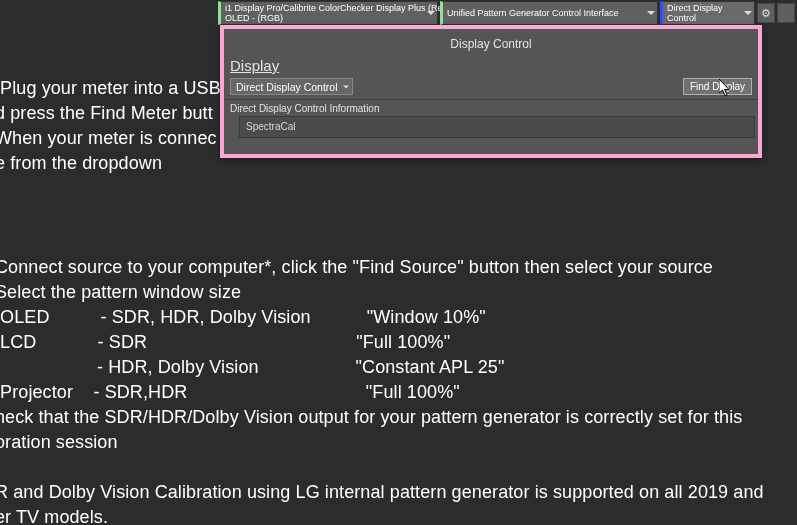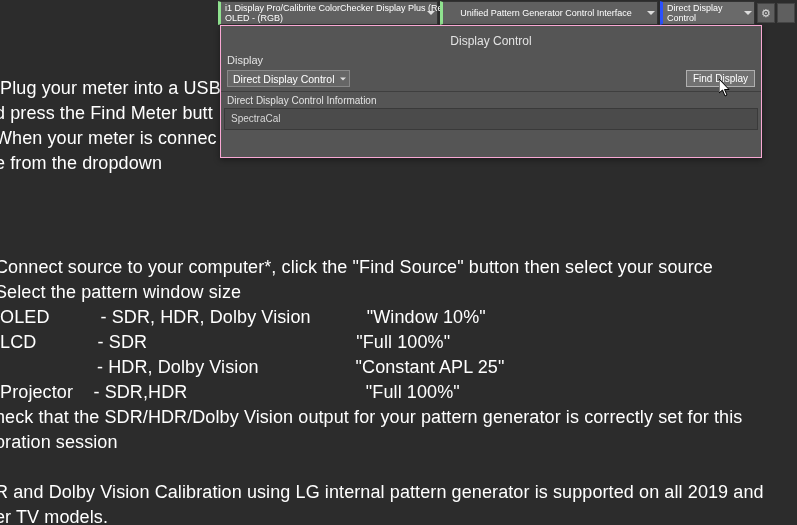--- a/index.html
+++ b/index.html
@@ -38,53 +38,54 @@
     position: absolute;
     right: 2px;
     top: 50%;
     transform: translateY(-50%);
     width: 0; height: 0;
     border-left: 4px solid transparent;
     border-right: 4px solid transparent;
     border-top: 4px solid #ddd;
   }
   .tab1 { width: 220px; border-left-color: #8fe28f; }
-  .tab2 { width: 218px; border-left-color: #8fe28f; justify-content: center; }
+  .tab2 { width: 218px; border-left-color: #8fe28f; }
   .tab3 { width: 95px; border-left-color: #2a50ff; background: #6a6a6a; }
   .gear-btn, .more-btn {
     width: 18px; height: 20px;
     background: #5f5f5f;
     border: 1px solid #444;
     display: flex;
     align-items: center;
     justify-content: center;
     cursor: pointer;
     font-size: 11px;
     color: #ddd;
   }
   .panel {
     position: absolute;
     top: 25px;
     left: 220px;
     width: 542px;
     height: 133px;
     background: #555555;
-    border: 1px solid #f9a8d4;
+    border: 4px solid #f9a8d4;
     box-shadow: 0 2px 6px rgba(0,0,0,.4);
     font-size: 12px;
     color: #e3e3e3;
   }
   .panel-title {
     text-align: center;
     padding-top: 8px;
     font-size: 12px;
   }
   .panel-section-label {
     padding: 6px 6px 2px 6px;
-    font-size: 11px;
+    font-size: 15px;
+    text-decoration: underline;
   }
   .panel-row {
     display: flex;
     align-items: center;
     justify-content: space-between;
     padding: 2px 6px 4px 6px;
     border-bottom: 1px solid #3f3f3f;
   }
   .combo {
     background: #666;
@@ -114,21 +115,21 @@
     height: 17px;
     padding: 0 6px;
     cursor: pointer;
   }
   .subhead {
     padding: 3px 6px 1px 6px;
     font-size: 10px;
   }
   .info-block {
     background: #4b4b4b;
-    margin: 1px 3px 4px 3px;
+    margin: 1px 3px 4px 15px;
     padding: 4px 6px;
     font-size: 10px;
     line-height: 12px;
     color: #d8d8d8;
     border: 1px solid #3a3a3a;
   }
   .bg-text {
     position: absolute;
     left: -5px;
     top: 76px;

